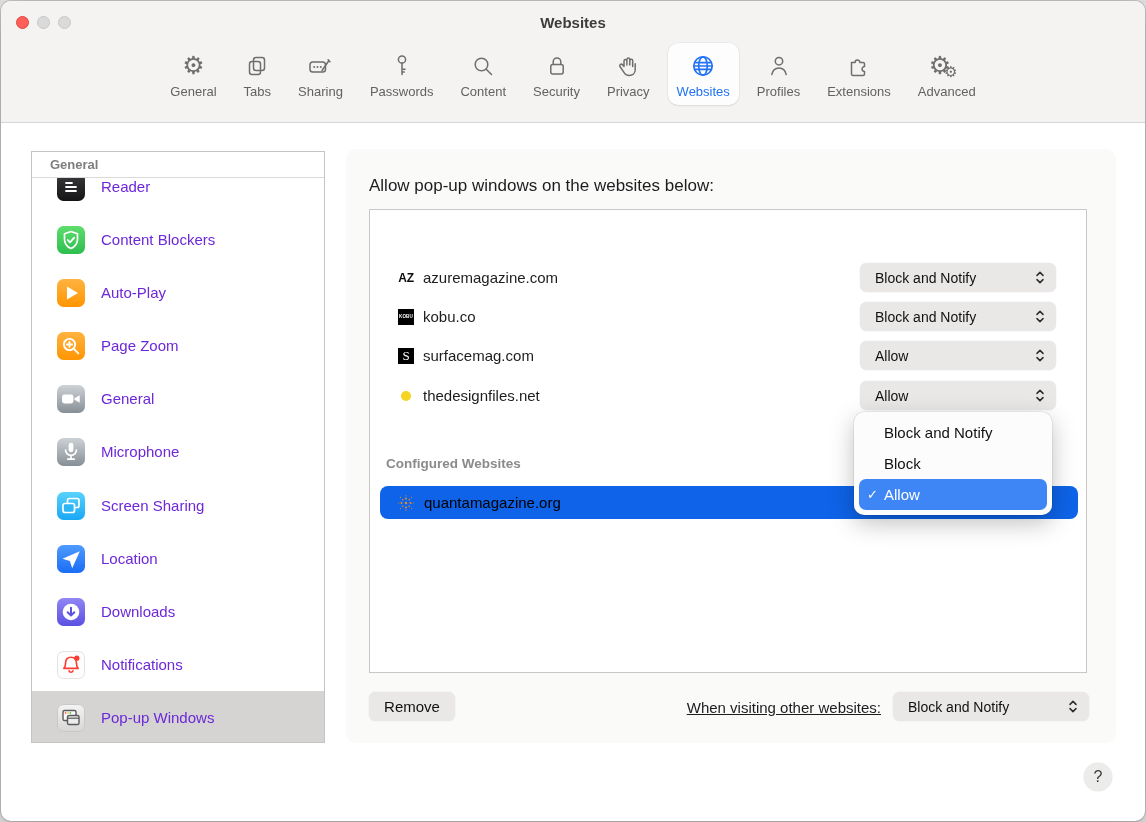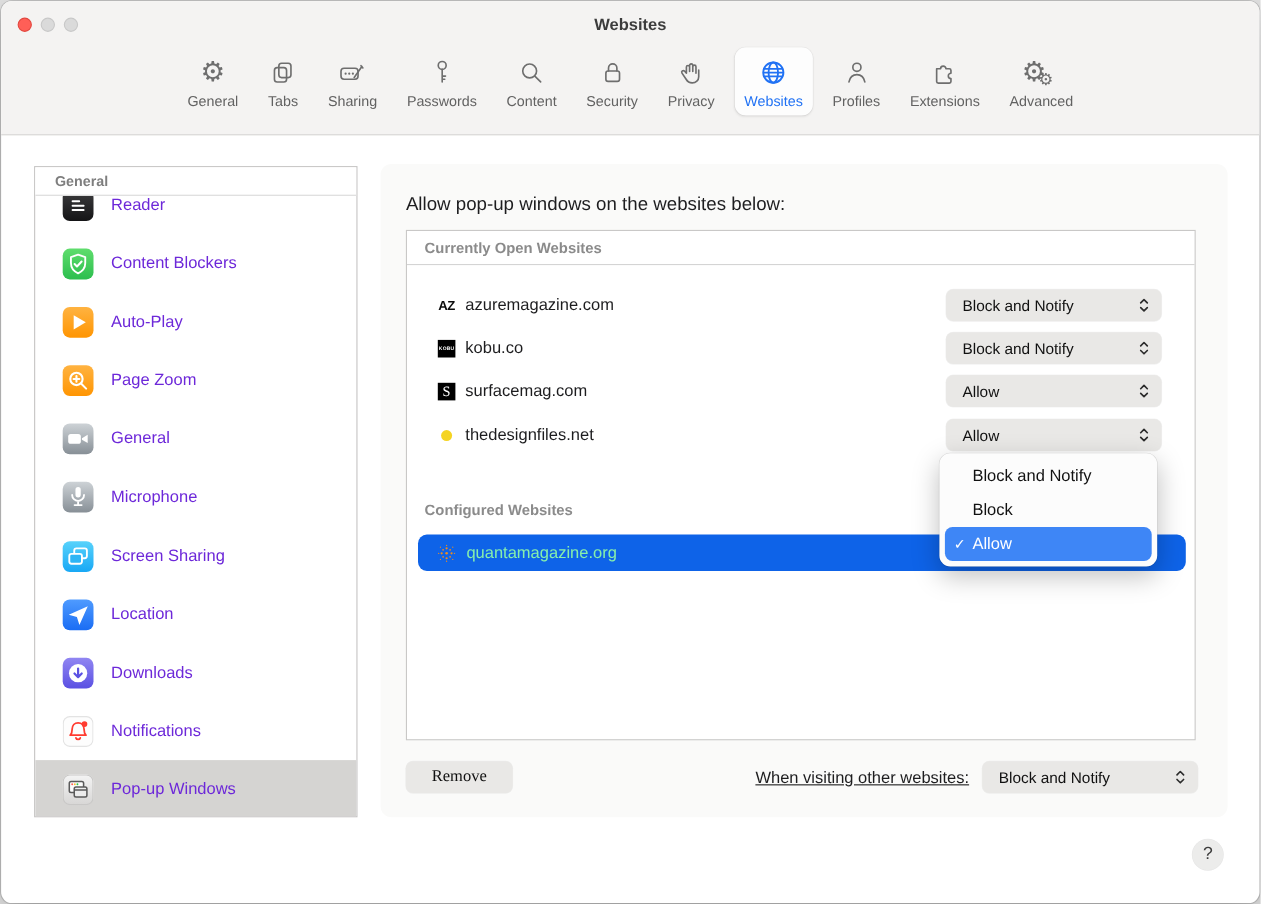--- a/index.html
+++ b/index.html
@@ -52,31 +52,31 @@
   .favicon { width:18px; height:18px; display:flex; align-items:center; justify-content:center; margin-right:8px; flex:0 0 auto; }
   .domain { font-size:15px; color:#1d1d1f; flex:1; }
   .fav-az { font-size:12px; font-weight:700; color:#0c0c0c; letter-spacing:-.3px; }
   .fav-kobu { width:16px; height:16px; background:#000; color:#fff; font-size:4.5px; font-weight:700; display:flex; align-items:center; justify-content:center; letter-spacing:.2px; }
   .fav-s { width:16px; height:16px; background:#000; color:#fff; font-family:"Liberation Serif","DejaVu Serif",serif; font-size:13px; display:flex; align-items:center; justify-content:center; }
   .fav-dot { width:10px; height:10px; border-radius:50%; background:#f5d422; }
   .popbtn { height:29px; min-width:196px; background:#e9e8e6; border-radius:6.5px; display:flex; align-items:center; padding:0 10px 0 15px; font-size:14px; color:#111; box-shadow:0 0 0 .5px rgba(0,0,0,.05); }
   .popbtn .pval { flex:1; }
   #conf-head { position:absolute; left:16px; top:246px; }
   #selrow { position:absolute; left:10px; top:276px; width:698px; height:33px; background:#0e63e8; border-radius:8px; display:flex; align-items:center; padding-left:17px; z-index:1; }
-  #selrow .domain { color:#86efac; }
+  #selrow .domain { color:#000000; }
   #selrow .favicon { margin-right:9px; }
 
   
   #menu { position:absolute; left:853px; top:411px; width:198px; background:#fcfcfc; border-radius:10px; box-shadow:0 0 0 .5px rgba(0,0,0,.12), 0 8px 24px rgba(0,0,0,.25); padding:5px 0; z-index:5; }
   .mitem { height:31px; display:flex; align-items:center; font-size:15px; color:#111; padding-left:30px; position:relative; }
   .mitem.checked { background:#3e86f6; color:#fff; border-radius:7px; margin:0 5px; padding-left:25px; }
   .mcheck { position:absolute; left:8px; font-size:13px; font-weight:700; }
 
   
-  #remove-btn { position:absolute; left:23px; top:543px; width:97px; height:29px; background:#e9e8e6; border-radius:6.5px; border:none; font-size:15px; color:#111; box-shadow:0 0 0 .5px rgba(0,0,0,.05); font-family:Liberation Serif, serif; }
+  #remove-btn { position:absolute; left:23px; top:543px; width:86px; height:29px; background:#e9e8e6; border-radius:6.5px; border:none; font-size:15px; color:#111; box-shadow:0 0 0 .5px rgba(0,0,0,.05); font-family:Liberation Sans, sans-serif; }
   #other-label { position:absolute; left:255px; top:550px; width:280px; text-align:right; font-size:15px; color:#1d1d1f;text-decoration:underline; }
   #other-pop { position:absolute; left:547px; top:543px; }
   #help-btn { position:absolute; left:1083px; top:762px; width:28px; height:28px; border-radius:50%; background:#ececeb; border:none; box-shadow:0 0 0 .5px rgba(0,0,0,.1); font-size:16px; color:#3c3c3c; font-family:inherit; }
   svg { display:block; }
 </style>
 </head>
 <body>
 
 <div id="window">
 
@@ -311,21 +311,20 @@
         </span>
         <span class="slabel">Pop-up Windows</span>
       </div>
     </div>
   </div>
 
   <div id="panel">
     <div id="intro">Allow pop-up windows on the websites below:</div>
 
     <div id="listbox">
-      <div id="open-head" class="section-head">Currently Open Websites</div>
 
       <div class="wrow" style="top:48px">
         <span class="favicon">
             <span class="fav-az">AZ</span>
           </span>
         <span class="domain">azuremagazine.com</span>
         <span class="popbtn">
           <span class="pval">Block and Notify</span>
           <svg width="12" height="15" viewBox="0 0 12 15">
               <path d="M3 5.4 L6 2.4 L9 5.4 M3 9.6 L6 12.6 L9 9.6" fill="none" stroke="#2c2c2c" stroke-width="1.5" stroke-linecap="round" stroke-linejoin="round"></path>

